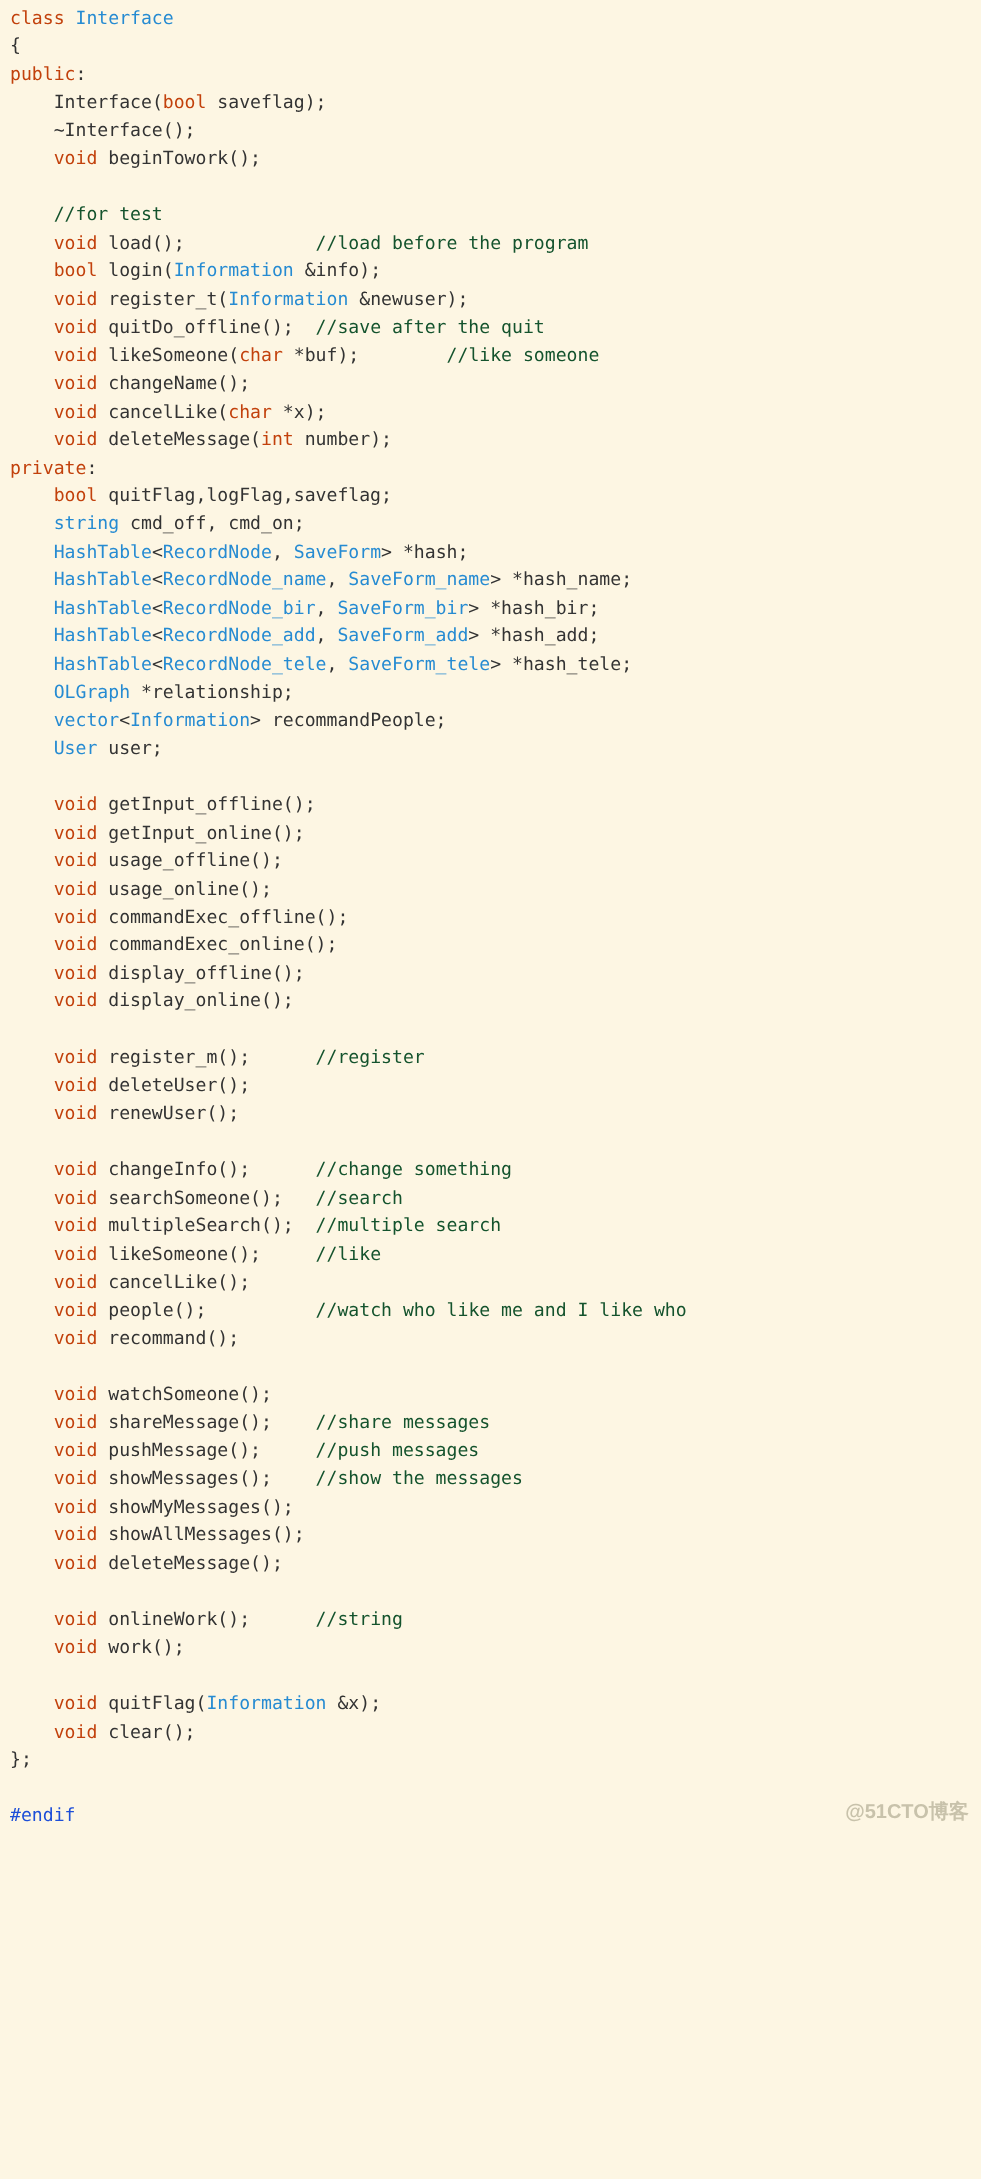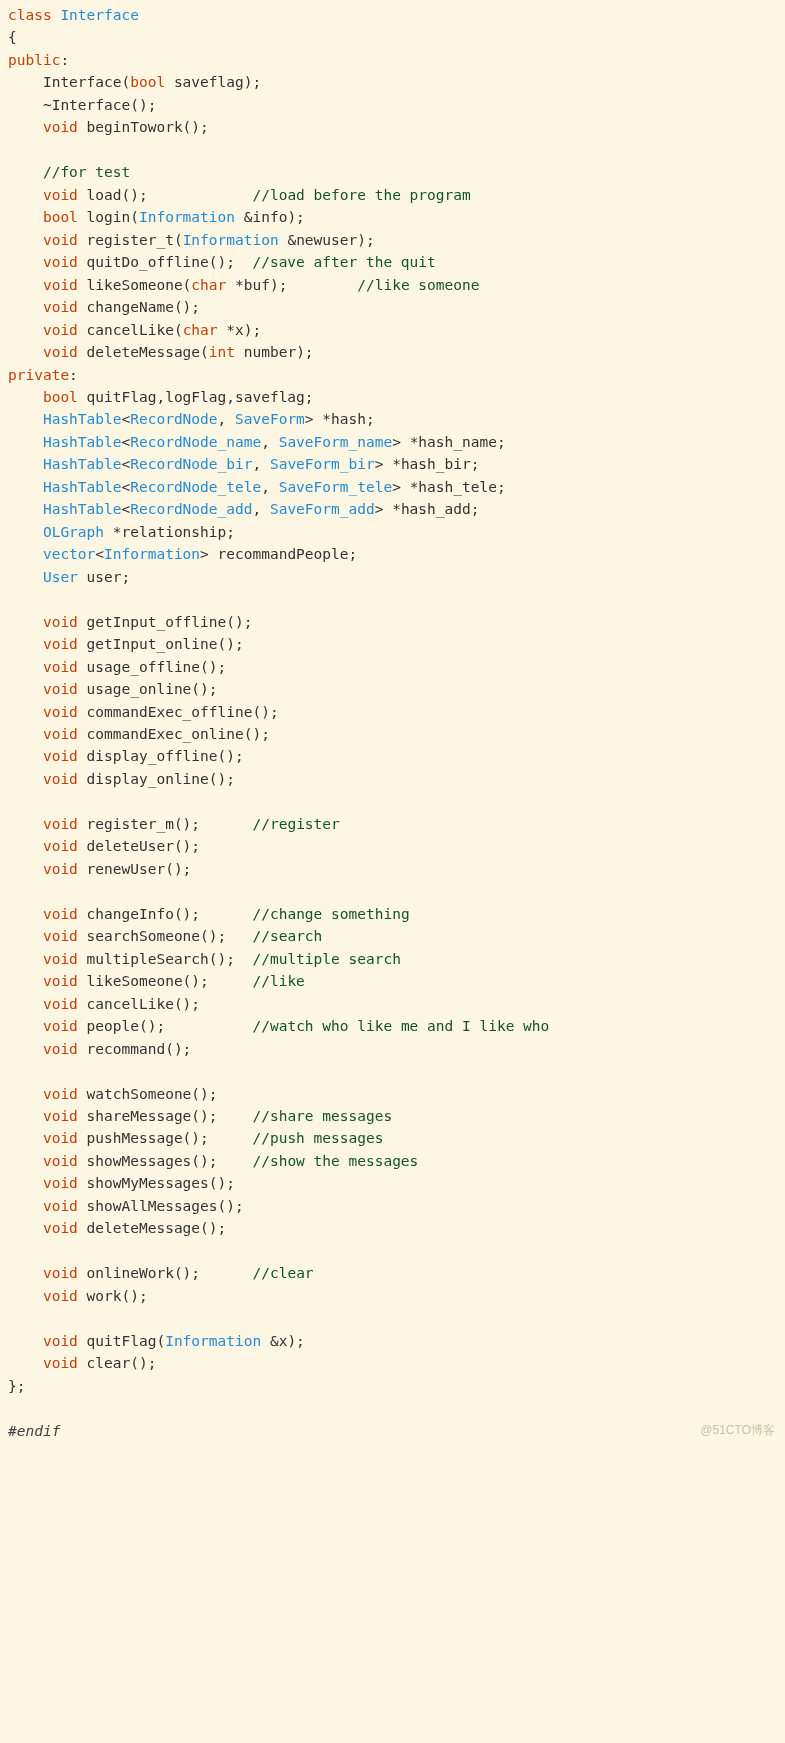--- a/index.html
+++ b/index.html
@@ -15,28 +15,29 @@
     position: relative;
   }
   .line { white-space: pre; }
   .kw    { color: #c2410c; }          
   .type  { color: #268bd2; }          
   .ident { color: #333; }
   .punct { color: #333; }
   .brace { color: #333; }
   .cmt   { color: #14532d; }
   .op    { color: #333; }
-  .directive { color: #404040; font-style: italic; }
+  .directive { color: #1d4ed8; }
   .watermark {
     position: absolute;
     right: 10px;
     bottom: 6px;
     color: #c8c2ab;
-    font-size: 12px;
+    font-size: 16px;
     font-family: sans-serif;
+    font-weight: bold;
   }
 </style>
 </head>
 <body>
 
 <div>
 <div class="line"><span class="kw">class</span><span> </span><span class="type">Interface</span></div>
 <div class="line"><span class="brace">{</span></div>
 <div class="line"><span class="kw">public</span><span class="punct">:</span></div>
 <div class="line"><span>    </span><span class="ident">Interface</span><span class="punct">(</span><span class="kw">bool</span><span> </span><span class="ident">saveflag</span><span class="punct">);</span></div>
@@ -47,25 +48,26 @@
 <div class="line"><span>    </span><span class="kw">void</span><span> </span><span class="ident">load</span><span class="punct">();</span><span>            </span><span class="cmt">//load before the program</span></div>
 <div class="line"><span>    </span><span class="kw">bool</span><span> </span><span class="ident">login</span><span class="punct">(</span><span class="type">Information</span><span> </span><span class="op">&amp;</span><span class="ident">info</span><span class="punct">);</span></div>
 <div class="line"><span>    </span><span class="kw">void</span><span> </span><span class="ident">register_t</span><span class="punct">(</span><span class="type">Information</span><span> </span><span class="op">&amp;</span><span class="ident">newuser</span><span class="punct">);</span></div>
 <div class="line"><span>    </span><span class="kw">void</span><span> </span><span class="ident">quitDo_offline</span><span class="punct">();  </span><span class="cmt">//save after the quit</span></div>
 <div class="line"><span>    </span><span class="kw">void</span><span> </span><span class="ident">likeSomeone</span><span class="punct">(</span><span class="kw">char</span><span> </span><span class="op">*</span><span class="ident">buf</span><span class="punct">);</span><span>        </span><span class="cmt">//like someone</span></div>
 <div class="line"><span>    </span><span class="kw">void</span><span> </span><span class="ident">changeName</span><span class="punct">();</span></div>
 <div class="line"><span>    </span><span class="kw">void</span><span> </span><span class="ident">cancelLike</span><span class="punct">(</span><span class="kw">char</span><span> </span><span class="op">*</span><span class="ident">x</span><span class="punct">);</span></div>
 <div class="line"><span>    </span><span class="kw">void</span><span> </span><span class="ident">deleteMessage</span><span class="punct">(</span><span class="kw">int</span><span> </span><span class="ident">number</span><span class="punct">);</span></div>
 <div class="line"><span class="kw">private</span><span class="punct">:</span></div>
 <div class="line"><span>    </span><span class="kw">bool</span><span> </span><span class="ident">quitFlag,logFlag,saveflag;</span></div>
+<div class="line"><span>    </span><span class="type">string</span><span> </span><span class="ident">cmd_off, cmd_on;</span></div>
 <div class="line"><span>    </span><span class="type">HashTable</span><span class="punct">&lt;</span><span class="type">RecordNode</span><span class="punct">, </span><span class="type">SaveForm</span><span class="punct">&gt;</span><span> </span><span class="op">*</span><span class="ident">hash;</span></div>
 <div class="line"><span>    </span><span class="type">HashTable</span><span class="punct">&lt;</span><span class="type">RecordNode_name</span><span class="punct">, </span><span class="type">SaveForm_name</span><span class="punct">&gt;</span><span> </span><span class="op">*</span><span class="ident">hash_name;</span></div>
 <div class="line"><span>    </span><span class="type">HashTable</span><span class="punct">&lt;</span><span class="type">RecordNode_bir</span><span class="punct">, </span><span class="type">SaveForm_bir</span><span class="punct">&gt;</span><span> </span><span class="op">*</span><span class="ident">hash_bir;</span></div>
+<div class="line"><span>    </span><span class="type">HashTable</span><span class="punct">&lt;</span><span class="type">RecordNode_add</span><span class="punct">, </span><span class="type">SaveForm_add</span><span class="punct">&gt;</span><span> </span><span class="op">*</span><span class="ident">hash_add;</span></div>
 <div class="line"><span>    </span><span class="type">HashTable</span><span class="punct">&lt;</span><span class="type">RecordNode_tele</span><span class="punct">, </span><span class="type">SaveForm_tele</span><span class="punct">&gt;</span><span> </span><span class="op">*</span><span class="ident">hash_tele;</span></div>
-<div class="line"><span>    </span><span class="type">HashTable</span><span class="punct">&lt;</span><span class="type">RecordNode_add</span><span class="punct">, </span><span class="type">SaveForm_add</span><span class="punct">&gt;</span><span> </span><span class="op">*</span><span class="ident">hash_add;</span></div>
 <div class="line"><span>    </span><span class="type">OLGraph</span><span> </span><span class="op">*</span><span class="ident">relationship;</span></div>
 <div class="line"><span>    </span><span class="type">vector</span><span class="punct">&lt;</span><span class="type">Information</span><span class="punct">&gt;</span><span> </span><span class="ident">recommandPeople;</span></div>
 <div class="line"><span>    </span><span class="type">User</span><span> </span><span class="ident">user;</span></div>
 <div class="line"><span>    </span></div>
 <div class="line"><span>    </span><span class="kw">void</span><span> </span><span class="ident">getInput_offline</span><span class="punct">();</span></div>
 <div class="line"><span>    </span><span class="kw">void</span><span> </span><span class="ident">getInput_online</span><span class="punct">();</span></div>
 <div class="line"><span>    </span><span class="kw">void</span><span> </span><span class="ident">usage_offline</span><span class="punct">();</span></div>
 <div class="line"><span>    </span><span class="kw">void</span><span> </span><span class="ident">usage_online</span><span class="punct">();</span></div>
 <div class="line"><span>    </span><span class="kw">void</span><span> </span><span class="ident">commandExec_offline</span><span class="punct">();</span></div>
 <div class="line"><span>    </span><span class="kw">void</span><span> </span><span class="ident">commandExec_online</span><span class="punct">();</span></div>
@@ -85,21 +87,21 @@
 <div class="line"><span>    </span><span class="kw">void</span><span> </span><span class="ident">recommand</span><span class="punct">();</span></div>
 <div class="line"><span>    </span></div>
 <div class="line"><span>    </span><span class="kw">void</span><span> </span><span class="ident">watchSomeone</span><span class="punct">();</span></div>
 <div class="line"><span>    </span><span class="kw">void</span><span> </span><span class="ident">shareMessage</span><span class="punct">();</span><span>    </span><span class="cmt">//share messages</span></div>
 <div class="line"><span>    </span><span class="kw">void</span><span> </span><span class="ident">pushMessage</span><span class="punct">();</span><span>     </span><span class="cmt">//push messages</span></div>
 <div class="line"><span>    </span><span class="kw">void</span><span> </span><span class="ident">showMessages</span><span class="punct">();</span><span>    </span><span class="cmt">//show the messages</span></div>
 <div class="line"><span>    </span><span class="kw">void</span><span> </span><span class="ident">showMyMessages</span><span class="punct">();</span></div>
 <div class="line"><span>    </span><span class="kw">void</span><span> </span><span class="ident">showAllMessages</span><span class="punct">();</span></div>
 <div class="line"><span>    </span><span class="kw">void</span><span> </span><span class="ident">deleteMessage</span><span class="punct">();</span></div>
 <div class="line"><span>    </span></div>
-<div class="line"><span>    </span><span class="kw">void</span><span> </span><span class="ident">onlineWork</span><span class="punct">();</span><span>      </span><span class="cmt">//clear</span></div>
+<div class="line"><span>    </span><span class="kw">void</span><span> </span><span class="ident">onlineWork</span><span class="punct">();</span><span>      </span><span class="cmt">//string</span></div>
 <div class="line"><span>    </span><span class="kw">void</span><span> </span><span class="ident">work</span><span class="punct">();</span></div>
 <div class="line"><span>    </span></div>
 <div class="line"><span>    </span><span class="kw">void</span><span> </span><span class="ident">quitFlag</span><span class="punct">(</span><span class="type">Information</span><span> </span><span class="op">&amp;</span><span class="ident">x</span><span class="punct">);</span></div>
 <div class="line"><span>    </span><span class="kw">void</span><span> </span><span class="ident">clear</span><span class="punct">();</span></div>
 <div class="line"><span class="brace">};</span></div>
 <div class="line"><span></span>&nbsp;</div>
 <div class="line"><span class="directive">#endif</span></div>
 </div>
 
 <div class="watermark">@51CTO博客</div>

